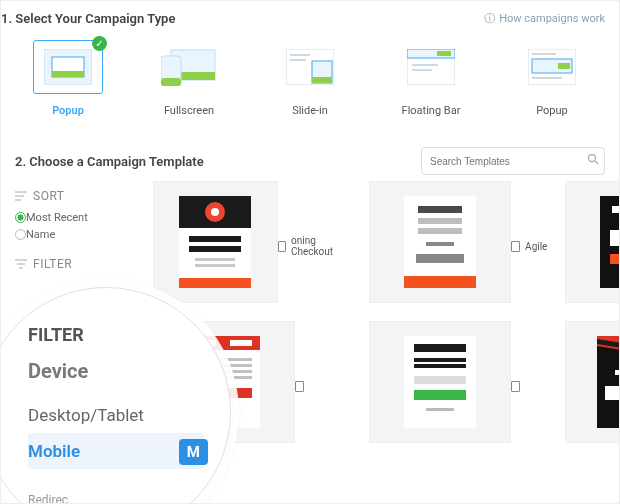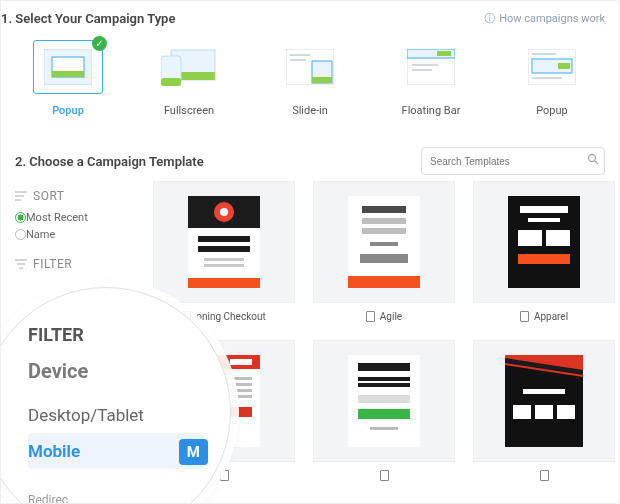--- a/index.html
+++ b/index.html
@@ -23,21 +23,21 @@
   .search .mag{position:absolute;right:6px;top:6px;color:#aaa;font-size:12px}
   
   .body{display:flex;padding:6px 14px 0 14px;gap:18px}
   .side{width:120px;flex-shrink:0;font-size:11px;color:#666}
   .side-h{display:flex;align-items:center;gap:6px;font-size:12px;color:#888;letter-spacing:.5px;margin:8px 0 8px 0}
   .sort-opt{display:flex;align-items:center;margin:4px 0;cursor:pointer}
   .radio{width:9px;height:9px;border:1px solid #bbb;border-radius:50%}
   .radio.on{border-color:#39b54a;background:radial-gradient(circle,#39b54a 46%,transparent 50%)}
   
   .templates{flex:1;display:grid;grid-template-columns:repeat(3,1fr);gap:18px}
-  .tpl{display:flex;flex-direction:column;align-items:center;cursor:pointer}
+  .tpl{display:flex;align-items:center;cursor:pointer}
   .thumb{width:140px;height:120px;background:#f3f4f5;border:1px solid #eee;display:flex;align-items:center;justify-content:center}
   .tpl-label{font-size:10px;color:#555;margin-top:8px;display:flex;align-items:center;gap:5px}
   .tpl-label::before{content:"";width:7px;height:9px;border:1px solid #888;border-radius:1px}
   
   .zoom{position:absolute;left:-20px;bottom:-34px;width:250px;height:250px;border-radius:50%;background:#fff;border:1px solid #e0e0e0;box-shadow:0 0 0 8px rgba(255,255,255,.9),0 2px 14px rgba(0,0,0,.15);overflow:hidden;padding:34px 26px 0 46px;box-sizing:border-box}
   .zoom .f-lbl{font-size:18px;font-weight:700;color:#555;margin-top:2px;margin-bottom:14px}
   .zoom .dev{font-size:20px;font-weight:700;color:#7a7a7a;margin-bottom:14px}
   .zoom .opt{font-size:17px;color:#666;padding:8px 0}
   .zoom .opt.on{color:#2b8fe6;font-weight:600;background:#eef4fb;border-radius:4px;padding-left:0;position:relative}
   .zoom .badge{position:absolute;right:-4px;top:6px;background:#2b8fe6;color:#fff;font-size:15px;font-weight:700;padding:4px 8px;border-radius:4px}

